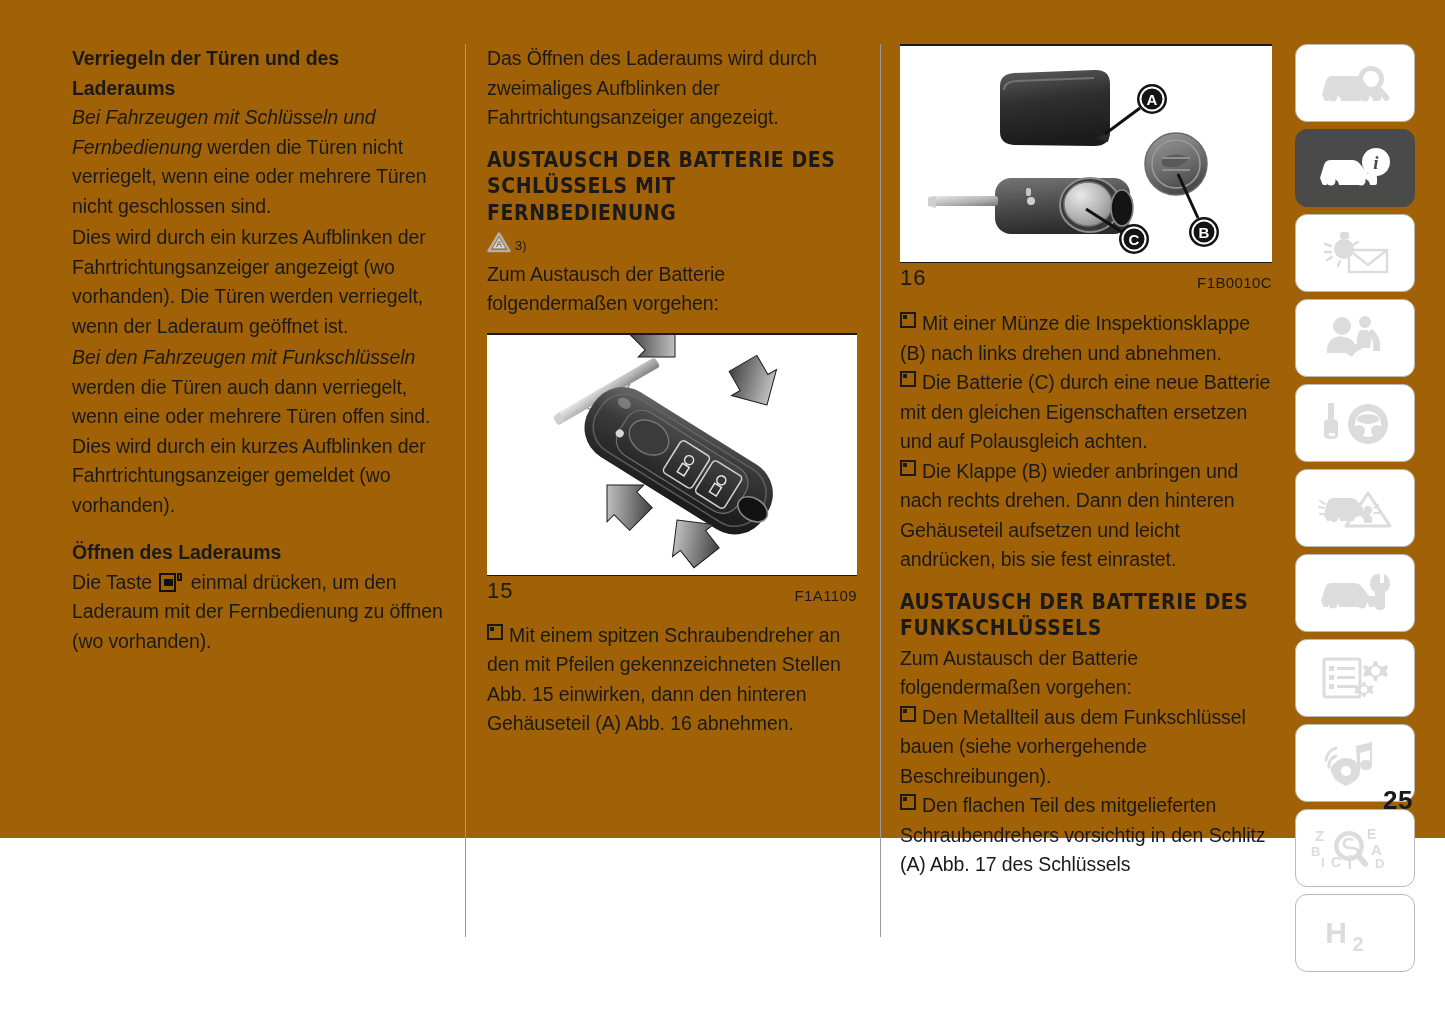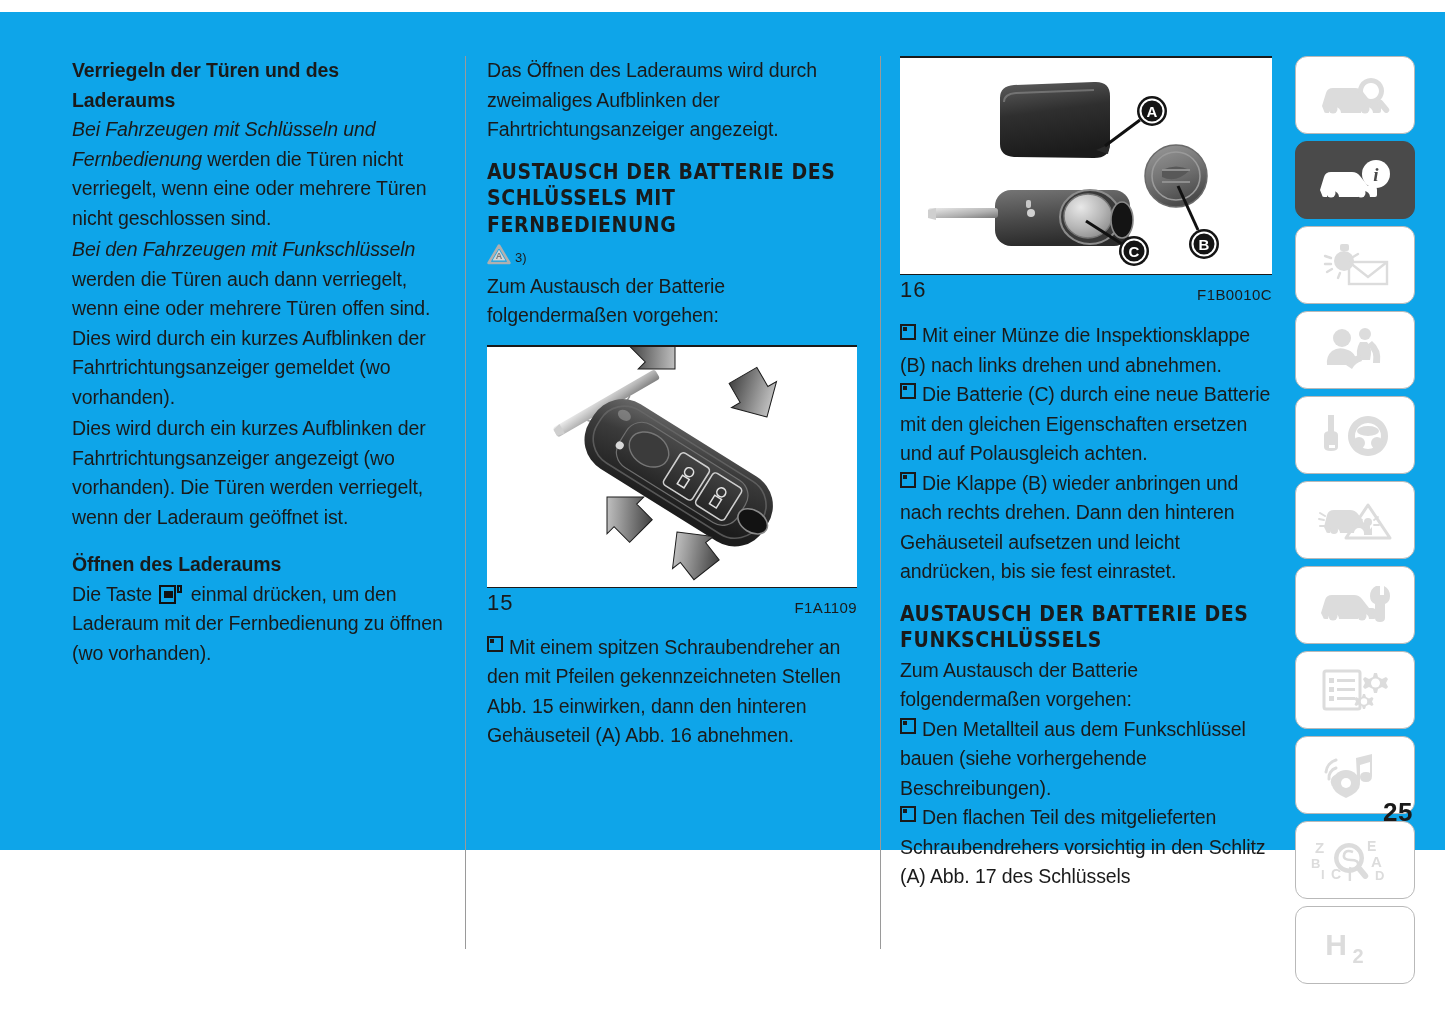--- a/index.html
+++ b/index.html
@@ -1,17 +1,17 @@
 <!DOCTYPE html>
 <html><head>
 <meta charset="utf-8">
 <style>
   html,body{margin:0;padding:0;background:#ffffff;}
   body{width:1445px;height:1018px;font-family:"Liberation Sans",sans-serif;color:#1a1a1a;overflow:hidden;position:relative;}
-  .page{position:absolute;left:0;top:12px;width:1445px;height:838px;background:#0ea5e9;}
+  .page{position:absolute;left:0;top:0;width:1445px;height:838px;background:#a16207;}
 
   
   .col{position:absolute;top:44px;}
   .col1{left:72px;width:372px;}
   .col2{left:487px;width:370px;}
   .col3{left:900px;width:372px;}
 
   .vrule{position:absolute;width:1px;background:#9a9a9a;top:44px;height:893px;}
   .vrule.a{left:465px;}
   .vrule.b{left:880px;}
@@ -77,23 +77,23 @@
   <div class="vrule a"></div>
   <div class="vrule b"></div>
 
   <div class="col col1">
 
     <h2 class="sub">Verriegeln der Türen und des Laderaums</h2>
 
 
     <p class="body-block"><span class="ital">Bei Fahrzeugen mit Schlüsseln und Fernbedienung</span><span> werden die Türen nicht verriegelt, wenn eine oder mehrere Türen nicht geschlossen sind.</span></p>
 
+    <p class="body-block">Dies wird durch ein kurzes Aufblinken der Fahrtrichtungsanzeiger angezeigt (wo vorhanden). Die Türen werden verriegelt, wenn der Laderaum geöffnet ist.</p>
+
     <p class="body-block"><span class="ital">Bei den Fahrzeugen mit Funkschlüsseln</span><span> werden die Türen auch dann verriegelt, wenn eine oder mehrere Türen offen sind. Dies wird durch ein kurzes Aufblinken der Fahrtrichtungsanzeiger gemeldet (wo vorhanden).</span></p>
-
-    <p class="body-block">Dies wird durch ein kurzes Aufblinken der Fahrtrichtungsanzeiger angezeigt (wo vorhanden). Die Türen werden verriegelt, wenn der Laderaum geöffnet ist.</p>
 
 
     <h2 class="sub spaced">Öffnen des Laderaums</h2>
 
     <p class="body-block"><span>Die Taste </span><span class="trunk"><span class="outer"></span><span class="inner"></span><span class="lid"></span></span><span> einmal drücken, um den Laderaum mit der Fernbedienung zu öffnen (wo vorhanden).</span></p>
   </div>
 
   <div class="col col2">
 
     <p class="body-block">Das Öffnen des Laderaums wird durch zweimaliges Aufblinken der Fahrtrichtungsanzeiger angezeigt.</p>

